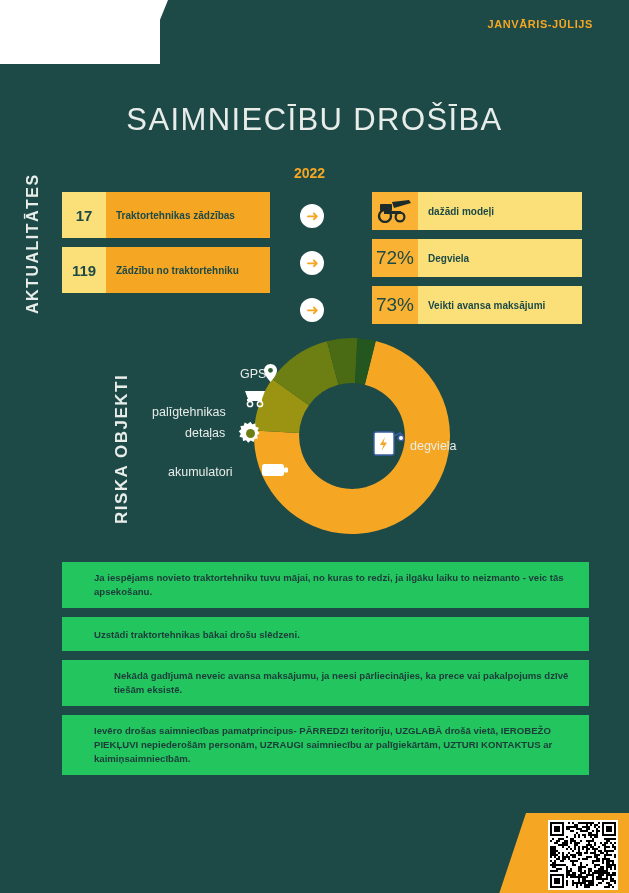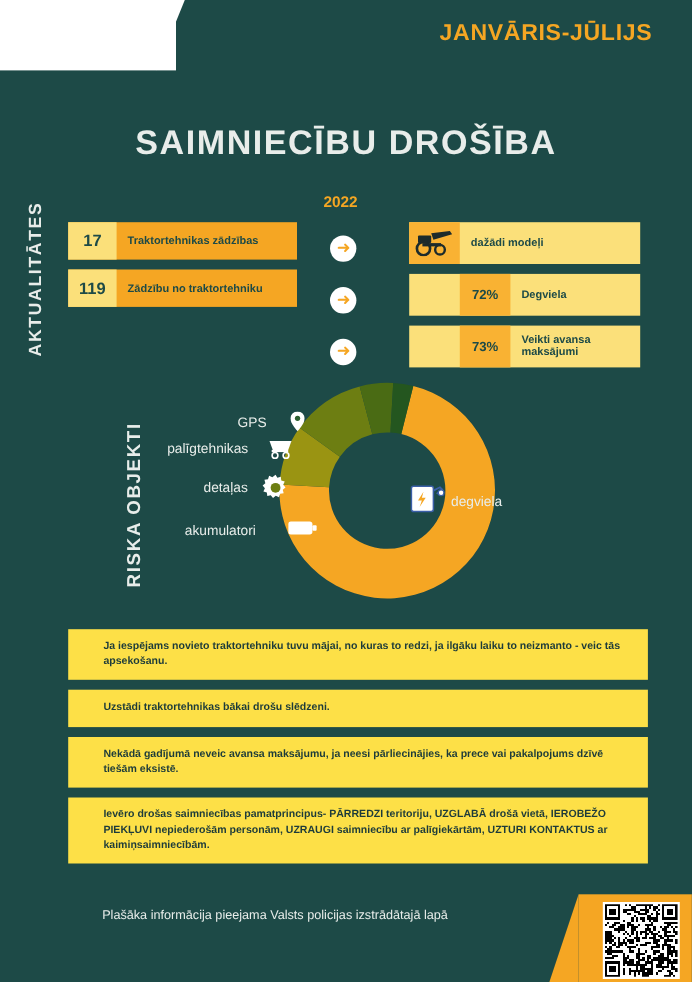--- a/index.html
+++ b/index.html
@@ -53,32 +53,32 @@
   }
   .brand-url {
     position: absolute; left: 14px; top: 36px;
     font-family: "Liberation Serif", serif;
     font-style: italic; font-size: 15px; font-weight: bold;
     color: #1b2f5e;
   }
   .brand-url .lite { color: #54c3e0; font-weight: bold; }
   .period {
     position: absolute; right: 36px; top: 18px;
-    color: #f5a623; font-size: 21px; font-weight: bold;
+    color: #f5a623; font-size: 11px; font-weight: bold;
     letter-spacing: 0.6px;
   }
 
   
   .main-title {
     text-align: center;
     color: #e8edea;
     font-size: 31px;
-    font-weight: bold;
+    font-weight: normal;
     letter-spacing: 1.4px;
-    margin-top: 46px;
+    margin-top: 36px;
   }
 
   
   .vlabel {
     position: absolute;
     writing-mode: vertical-rl;
     transform: rotate(180deg);
     color: #e8edea;
     font-weight: bold;
     letter-spacing: 1.5px;
@@ -86,21 +86,21 @@
 
   
   .stats { position: relative; margin-top: 22px; height: 160px; }
   .year-label {
     position: absolute; left: 294px; top: 5px;
     color: #f5a623; font-size: 14px; font-weight: bold;
   }
   .stat-left-col { position: absolute; left: 62px; top: 32px; width: 208px; }
   .stat-row {
     display: flex; align-items: stretch;
-    height: 34px; margin-bottom: 9px;
+    height: 46px; margin-bottom: 9px;
     background: #f5a623;
   }
   .stat-num {
     width: 44px; min-width: 44px;
     background: #fbe07a;
     color: #1d4a47;
     font-size: 15px; font-weight: bold;
     display: flex; align-items: center; justify-content: center;
   }
   .stat-text {
@@ -122,22 +122,22 @@
   .stat-right-col { position: absolute; left: 372px; top: 32px; width: 210px; }
   .stat-row-y {
     display: flex; align-items: stretch;
     height: 38px; margin-bottom: 9px;
     background: #fbe07a;
   }
   .stat-pct {
     width: 46px; min-width: 46px;
     background: #f9b233;
     color: #1d4a47;
-    font-size: 12px; font-weight: bold;
-    display: flex; align-items: center; justify-content: center; margin-left: 46px;
+    font-size: 19px; font-weight: normal;
+    display: flex; align-items: center; justify-content: center;
   }
   .stat-icon-cell {
     width: 46px; min-width: 46px;
     background: #f9b233;
     display: flex; align-items: center; justify-content: center;
   }
   .stat-text-dark {
     flex: 1; display: flex; align-items: center;
     padding-left: 10px; color: #1d4a47;
     font-size: 10px; font-weight: bold;
@@ -149,22 +149,22 @@
   .legend-label {
     position: absolute;
     color: #e8edea; font-size: 12.5px;
     white-space: nowrap;
   }
   .seg-icon { position: absolute; }
 
   
   .recs { position: relative; margin-top: 8px; padding-left: 62px; padding-right: 40px; }
   .rec-row {
-    display: flex; align-items: flex-start;
-    background: #fde047;
+    display: flex; align-items: flex-end;
+    background: #22c55e;
     margin-bottom: 9px;
     min-height: 34px;
   }
   .rec-stripe { width: 20px; min-width: 20px; background: #fbe07a; }
   .rec-text {
     flex: 1; padding: 9px 14px 9px 12px;
     color: #1d3b3a; font-size: 9.6px; font-weight: bold;
     line-height: 1.45;
     display: flex; align-items: center;
   }
@@ -276,22 +276,22 @@
     <div class="donut-wrap">
       <svg id="donut-svg" width="200" height="200" viewBox="0 0 200 200">
           <path d="M 123.70834576876746 4.91101882495235 A 98 98 0 1 1 2.1528051101658576 94.52949251066995 L 47.16251475948956 97.04592595576177 A 52.92 52.92 0 1 0 112.80250671513443 48.65195016547427 Z" fill="#f5a623"></path>
           <path d="M 2.1528051101658576 94.52949251066995 A 98 98 0 0 1 20.316125417391277 42.95194892458565 L 56.970707725391286 69.19405241927625 A 52.92 52.92 0 0 0 47.16251475948956 97.04592595576177 Z" fill="#9a9412"></path>
           <path d="M 20.316125417391277 42.95194892458565 A 98 98 0 0 1 74.96631572229252 5.251307916762983 L 86.48181049003796 48.83570627505201 A 52.92 52.92 0 0 0 56.970707725391286 69.19405241927625 Z" fill="#6d7e12"></path>
           <path d="M 74.96631572229252 5.251307916762983 A 98 98 0 0 1 105.47050748933005 2.1528051101658576 L 102.95407404423823 47.16251475948956 A 52.92 52.92 0 0 0 86.48181049003796 48.83570627505201 Z" fill="#4a6b14"></path>
           <path d="M 105.47050748933005 2.1528051101658576 A 98 98 0 0 1 123.70834576876742 4.911018824952336 L 112.8025067151344 48.65195016547426 A 52.92 52.92 0 0 0 102.95407404423823 47.16251475948956 Z" fill="#24561f"></path>
         </svg>
     </div>
 
-    <div class="legend-label" style="left:216px; top:33px;">GPS</div>
-    <div class="legend-label" style="left:152px; top:57px;text-align:center;">palīgtehnikas</div>
+    <div class="legend-label" style="left:240px; top:33px;">GPS</div>
+    <div class="legend-label" style="left:152px; top:71px;text-align:center;">palīgtehnikas</div>
     <div class="legend-label" style="left:185px; top:92px;">detaļas</div>
     <div class="legend-label" style="left:168px; top:131px;">akumulatori</div>
     <div class="legend-label" style="left:410px; top:105px;">degviela</div>
 
     <div class="seg-icon" style="left:264px; top:30px;">
       <svg width="13" height="18" viewBox="0 0 13 18">
           <path d="M6.5 0C2.9 0 0 2.9 0 6.5C0 11.2 6.5 18 6.5 18S13 11.2 13 6.5C13 2.9 10.1 0 6.5 0Z" fill="#ffffff"></path>
           <circle cx="6.5" cy="6.3" r="2.4" fill="#2d5f30"></circle>
         </svg>
     </div>
@@ -328,33 +328,32 @@
   <div class="recs">
 
     <div class="rec-row" style="min-height:46px;">
       <div class="rec-stripe"></div>
       <div class="rec-text">Ja iespējams novieto traktortehniku tuvu mājai, no kuras to redzi, ja ilgāku laiku to neizmanto - veic tās apsekošanu.</div>
     </div>
     <div class="rec-row" style="min-height:34px;">
       <div class="rec-stripe"></div>
       <div class="rec-text">Uzstādi traktortehnikas bākai drošu slēdzeni.</div>
     </div>
-    <div class="rec-row" style="min-height:46px;">
+    <div class="rec-row" style="min-height:46px;gap:20px;">
       <div class="rec-stripe"></div>
       <div class="rec-text">Nekādā gadījumā neveic avansa maksājumu, ja neesi pārliecinājies, ka prece vai pakalpojums dzīvē tiešām eksistē.</div>
     </div>
     <div class="rec-row" style="min-height:58px;">
       <div class="rec-stripe"></div>
       <div class="rec-text">Ievēro drošas saimniecības pamatprincipus- PĀRREDZI teritoriju, UZGLABĀ drošā vietā, IEROBEŽO PIEKĻUVI nepiederošām personām, UZRAUGI saimniecību ar palīgiekārtām, UZTURI KONTAKTUS ar kaimiņsaimniecībām.</div>
     </div>
   </div>
 
   <div class="footer">
     <div class="footer-text">
-      <div>Plašāka informācija pieejama Valsts policijas izstrādātajā lapā</div>
     </div>
     <div class="qr-wedge"></div>
     <div class="qr-plate"></div>
     <div class="qr-box">
       <svg id="qr-svg" width="66" height="66" viewBox="0 0 33 33" shape-rendering="crispEdges">
           <rect width="33" height="33" fill="#ffffff"></rect>
           <rect x="9" y="0" width="1" height="1" fill="#000000"></rect>
           <rect x="11" y="0" width="1" height="1" fill="#000000"></rect>
           <rect x="14" y="0" width="1" height="1" fill="#000000"></rect>
           <rect x="15" y="0" width="1" height="1" fill="#000000"></rect>

